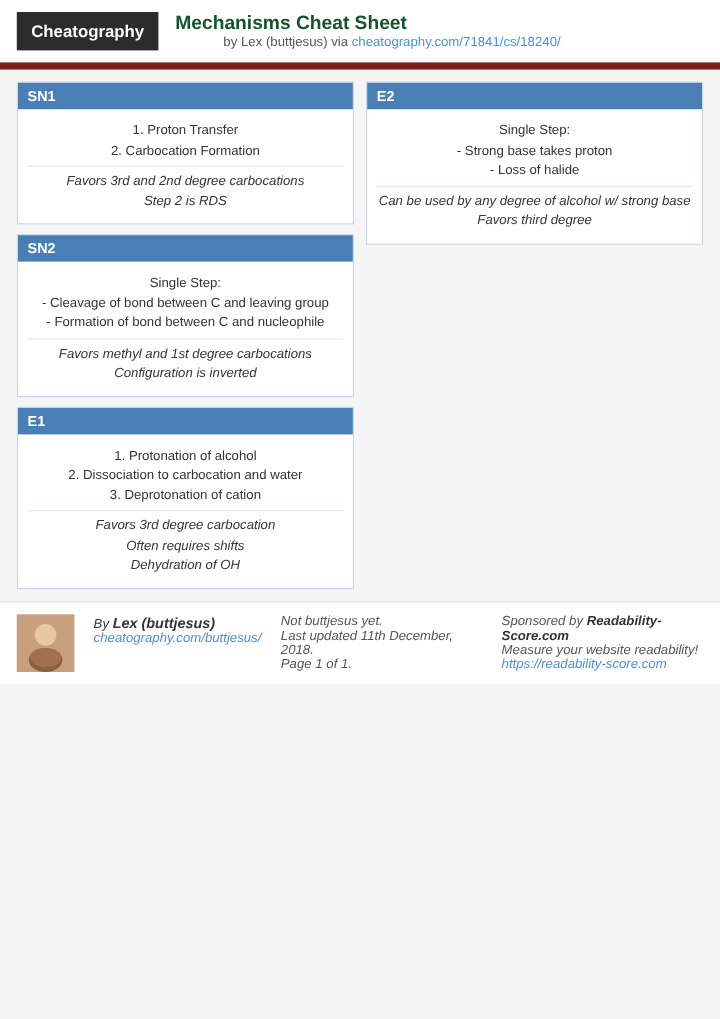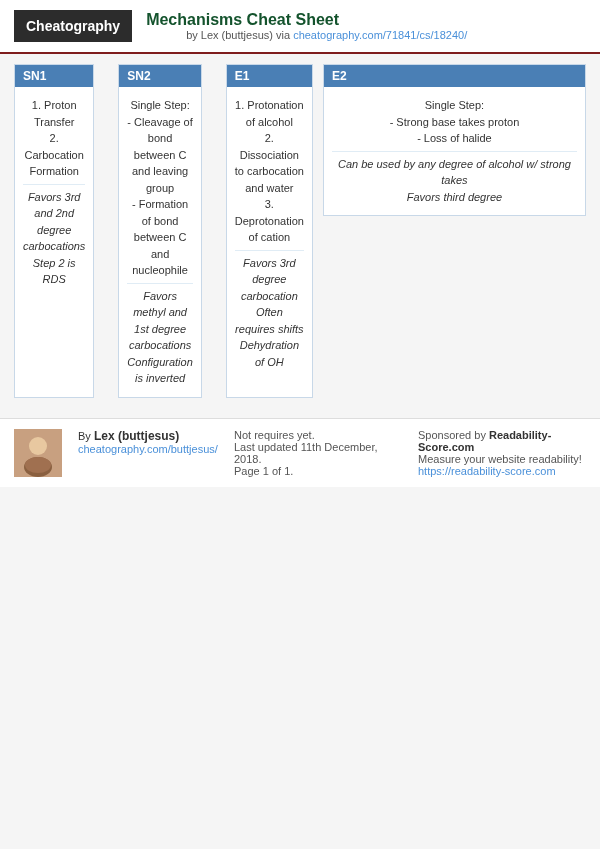--- a/index.html
+++ b/index.html
@@ -11,21 +11,21 @@
       width: 600px;
       min-height: 849px;
     }
 
     
     .header {
       display: flex;
       align-items: center;
       padding: 10px 14px;
       background: #fff;
-      border-bottom: 2px solid #7f1d1d;
+      border-bottom: 6px solid #7f1d1d;
     }
     .logo-box {
       background: #2c2c2c;
       color: #fff;
       font-size: 14px;
       font-weight: bold;
       padding: 8px 12px;
       margin-right: 14px;
       white-space: nowrap;
     }
@@ -48,22 +48,22 @@
     .main {
       padding: 10px 14px;
       display: flex;
       gap: 10px;
     }
 
     
     .col-left {
       flex: 1;
       display: flex;
-      flex-direction: row;
-      gap: 24px;
+      flex-direction: column;
+      gap: 8px;
     }
     .col-right {
       flex: 1;
       display: flex;
       flex-direction: column;
       gap: 8px;
     }
 
     
     .section {
@@ -98,21 +98,21 @@
     }
 
     
     .footer {
       display: flex;
       align-items: flex-start;
       padding: 10px 14px;
       border-top: 1px solid #ddd;
       background: #fff;
       gap: 16px;
-      margin-top: 10px;
+      font-style: italic;
     }
     .footer-avatar {
       width: 48px;
       height: 48px;
       background: #c8a080;
       flex-shrink: 0;
       overflow: hidden;
       display: flex;
       align-items: center;
       justify-content: center;
@@ -221,21 +221,21 @@
   <div class="col-right" id="right-col">
       <div class="section">
         <div class="section-header">E2</div>
         <div class="section-body">
           <div class="row">
             <p>Single Step:</p>
             <p>- Strong base takes proton</p>
             <p>- Loss of halide</p>
           </div>
           <div class="row">
-            <p>Can be used by any degree of alcohol w/ strong takes</p>
+            <p>Can be used by any degree of alcohol w/ strong base</p>
             <p>Favors third degree</p>
           </div>
         </div>
       </div>
     </div>
 </div>
 
 <div class="footer">
   <div class="footer-avatar">
     <svg class="avatar-shape" viewBox="0 0 48 48" xmlns="http://www.w3.org/2000/svg">
@@ -246,21 +246,21 @@
     </svg>
   </div>
   <div class="footer-author">
     <p>
       <span>By</span>
       <strong>Lex (buttjesus)</strong>
     </p>
     <a>cheatography.com/buttjesus/</a>
   </div>
   <div class="footer-meta">
-    <p>Not requires yet.</p>
+    <p>Not buttjesus yet.</p>
     <p>Last updated 11th December, 2018.</p>
     <p>Page 1 of 1.</p>
   </div>
   <div class="footer-sponsor">
     <p>
       <span>Sponsored by</span>
       <strong>Readability-Score.com</strong>
     </p>
     <p>Measure your website readability!</p>
     <a>https://readability-score.com</a>

